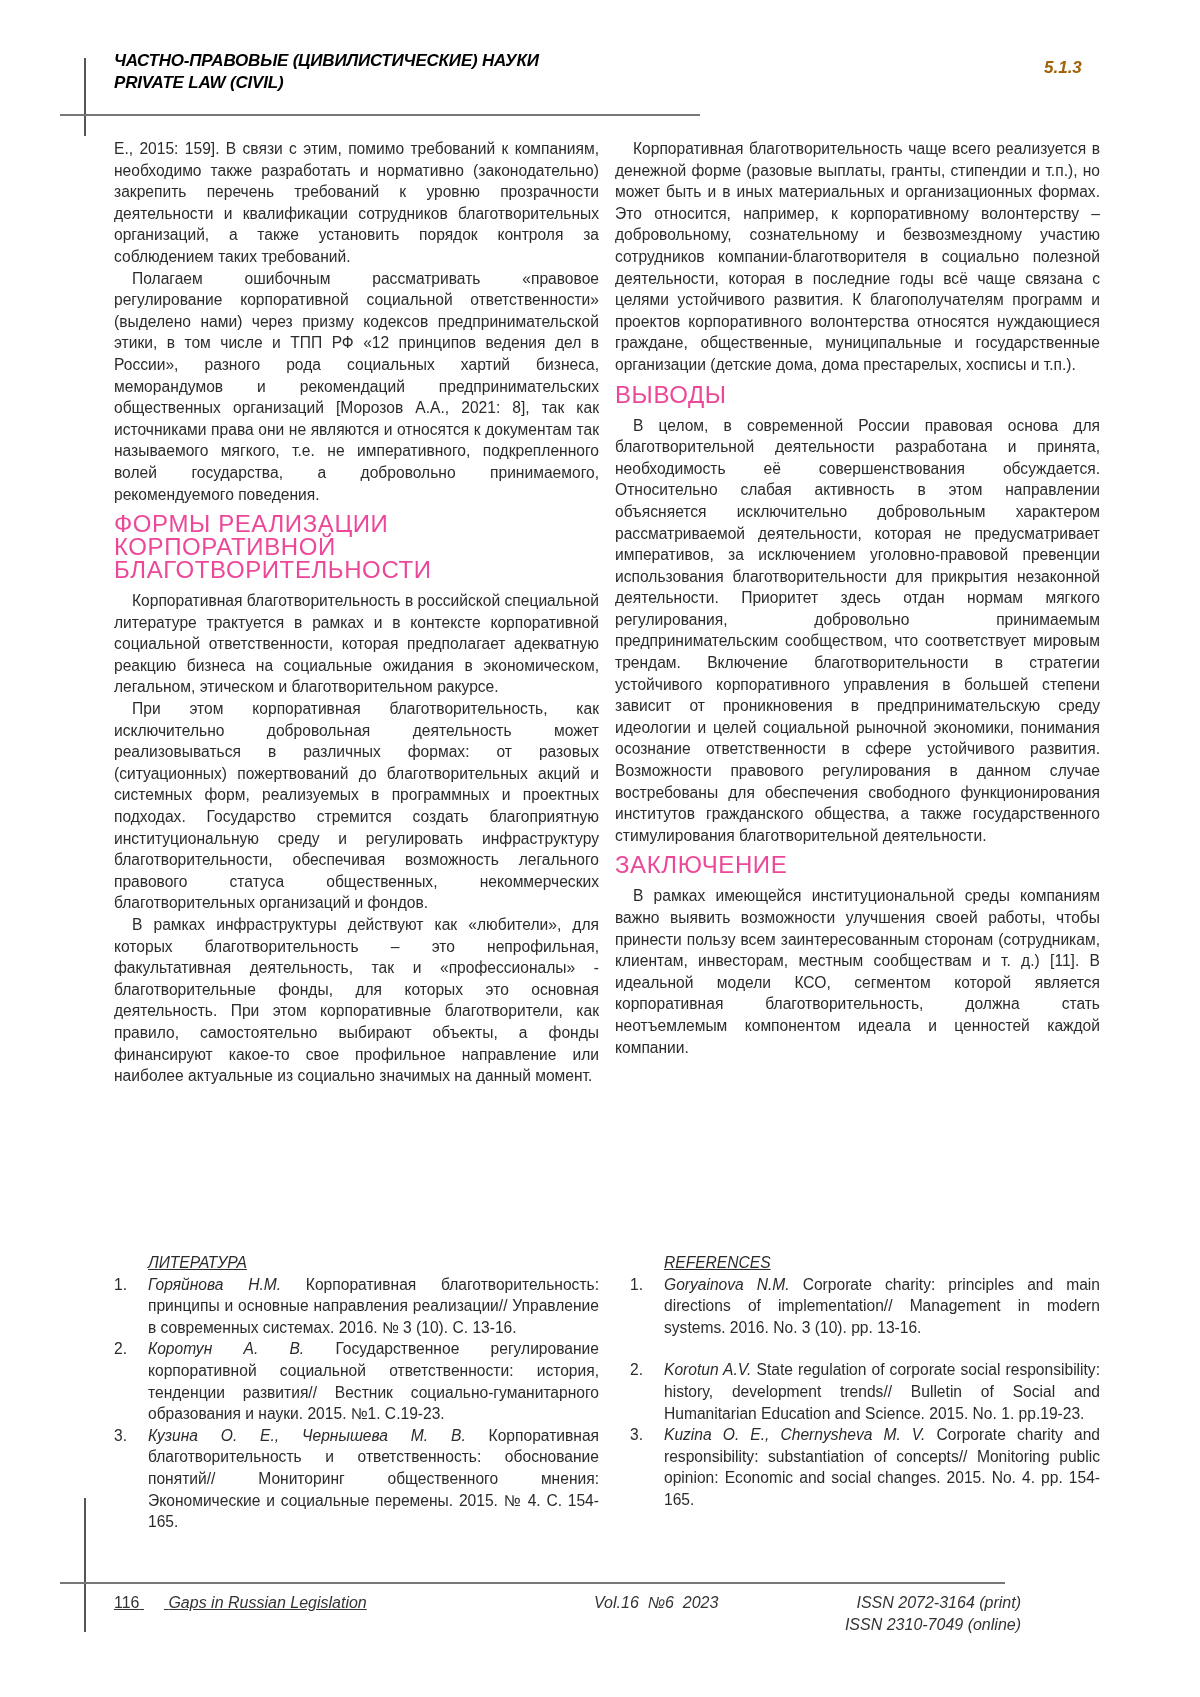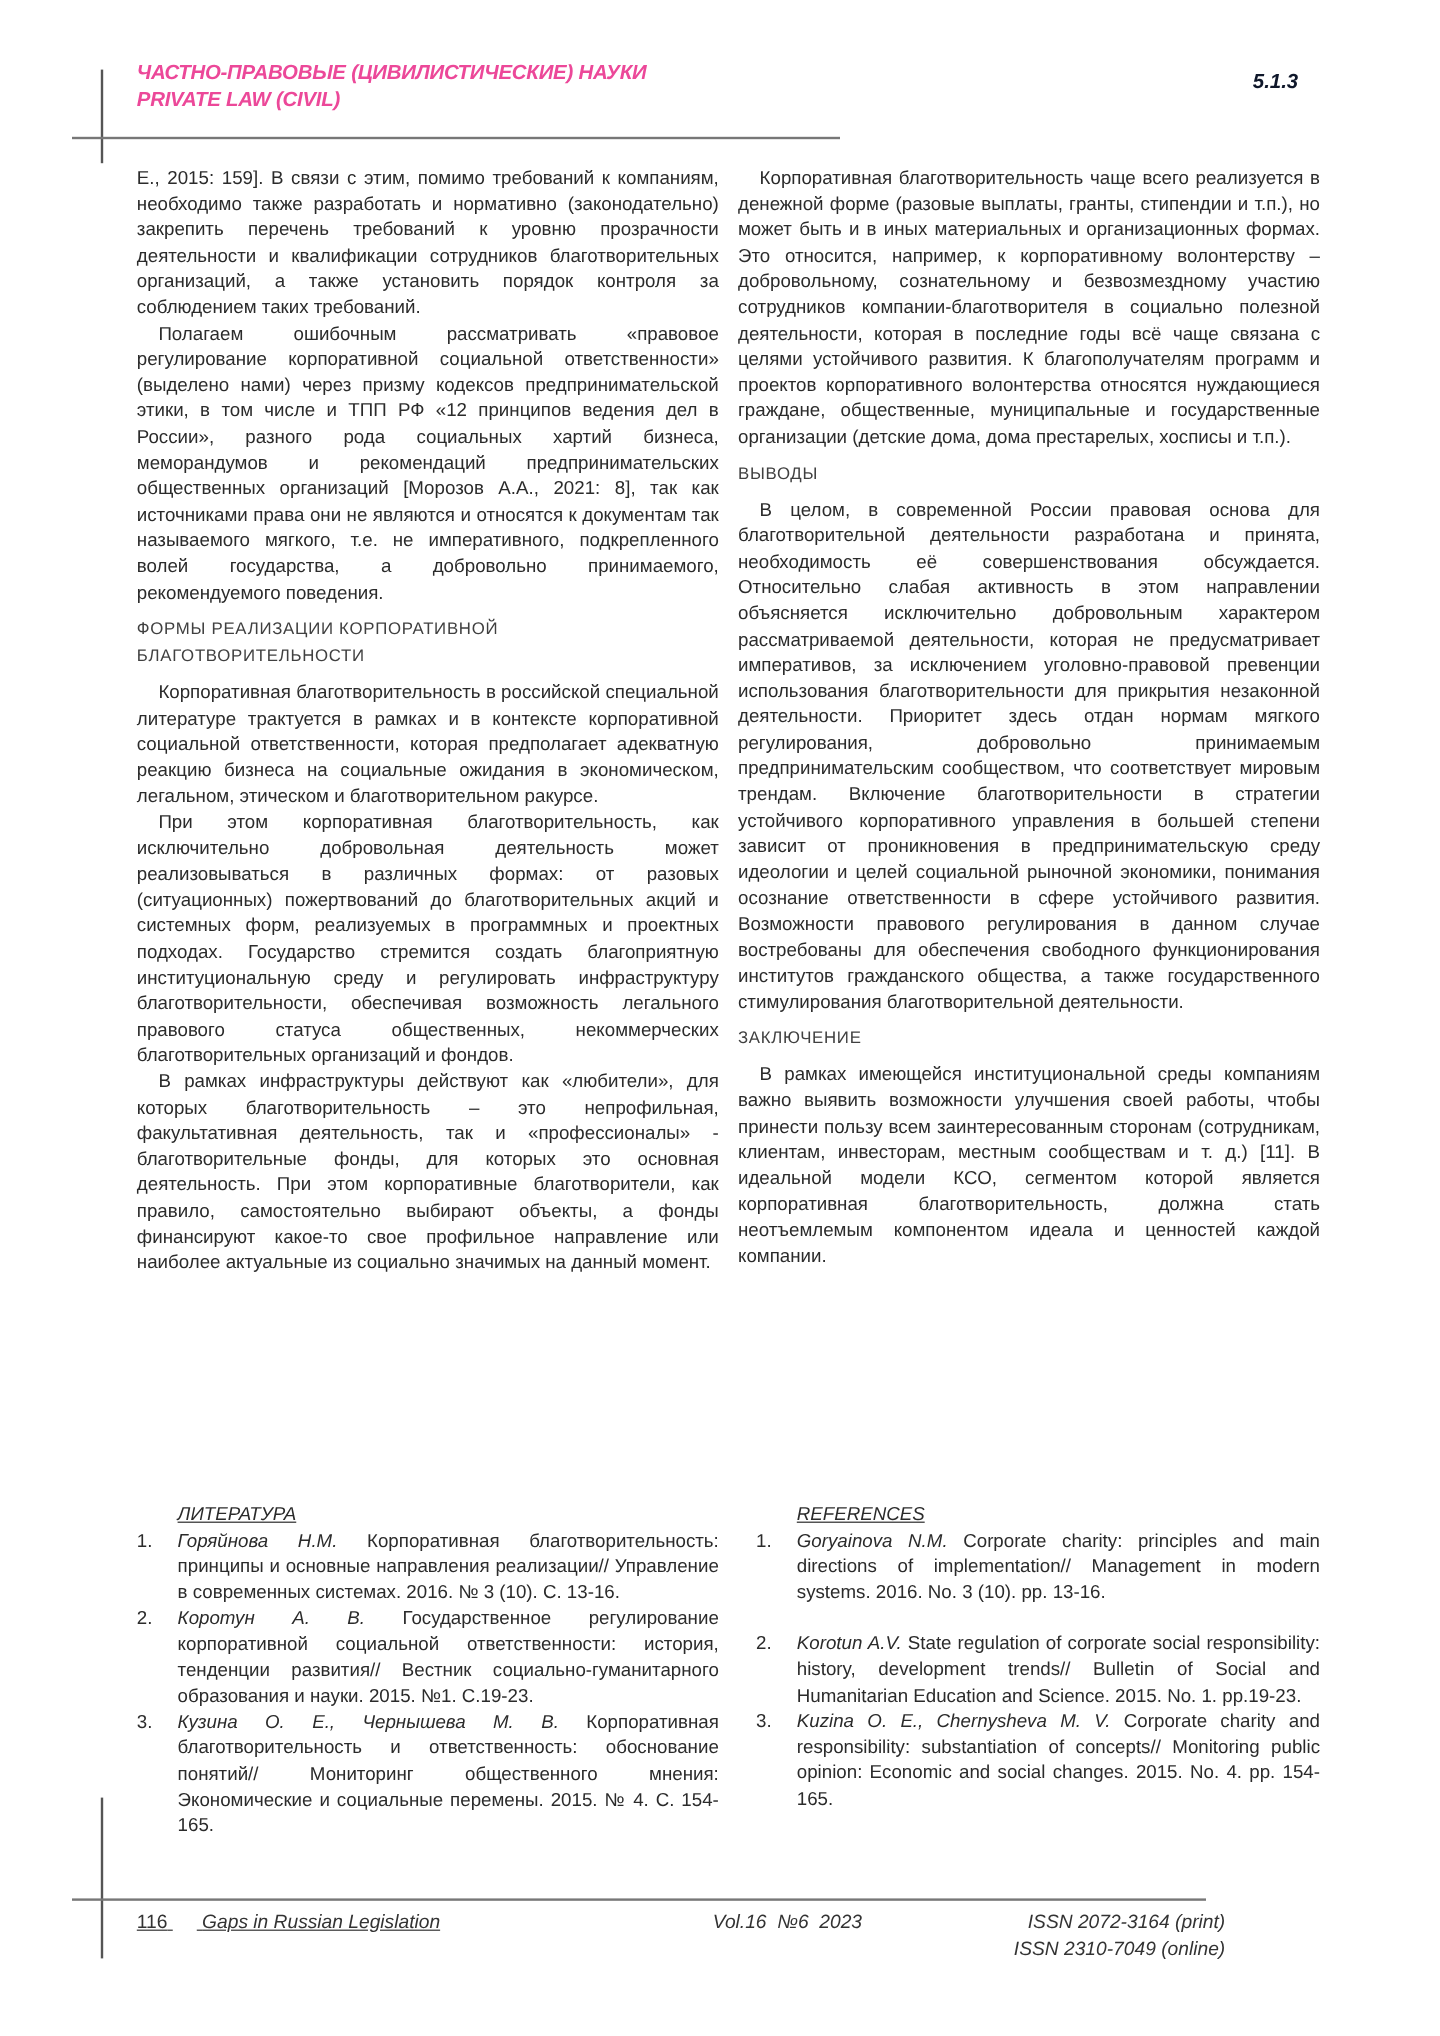--- a/index.html
+++ b/index.html
@@ -3,33 +3,33 @@
 <meta charset="utf-8">
 <style>
   html, body { margin: 0; padding: 0; background: #ffffff; }
   body { width: 1200px; height: 1697px; position: relative; overflow: hidden;
          font-family: "Liberation Sans", sans-serif; color: #2b2b2b; }
 
   .vline { position: absolute; left: 84px; width: 1.5px; background: #555; }
   .hrule { position: absolute; height: 2px; background: #777; }
 
   .running-head { position: absolute; left: 114px; top: 50px; font-style: italic; font-weight: bold;
-                  font-size: 17px; line-height: 22px; color: #ec4899; letter-spacing: -0.2px; }
+                  font-size: 17px; line-height: 22px; color: #000000; letter-spacing: -0.2px; }
   .section-code { position: absolute; left: 1044px; top: 58px; font-style: italic; font-weight: bold;
-                  font-size: 17px; color: #0f172a; }
+                  font-size: 17px; color: #a16207; }
 
   .col { position: absolute; top: 138px; width: 485px; font-size: 15.6px; line-height: 21.6px;
          text-align: justify; hyphens: auto; }
   .col.left  { left: 114px; }
   .col.right { left: 615px; }
   .col p { margin: 0; text-indent: 0; }
   .col p.ind { text-indent: 18px; }
 
-  h2.sec { font-family: "Liberation Sans", sans-serif; font-weight: normal; font-size: 14px;
-           line-height: 23px; margin: 7px 0 9px 0; letter-spacing: 0.6px; color: #404040; text-align: left; }
+  h2.sec { font-family: "Liberation Sans", sans-serif; font-weight: normal; font-size: 24px;
+           line-height: 23px; margin: 7px 0 9px 0; letter-spacing: 0.6px; color: #ec4899; text-align: left; }
 
   .refs { position: absolute; font-size: 15.6px; line-height: 21.6px; margin-top: 20px; }
   .refs .refs-title { font-style: italic; text-decoration: underline; margin-left: 34px; }
   .refs ol { list-style: none; margin: 0; padding: 0; }
   .refs li { display: flex; text-align: justify; }
   .refs li .num { flex: 0 0 34px; }
   .refs li .body { flex: 1; }
   .refs li .auth { font-style: italic; }
   .refs.left  { left: 114px; top: 1232px; width: 485px; }
   .refs.right { left: 630px; top: 1232px; width: 470px; }

